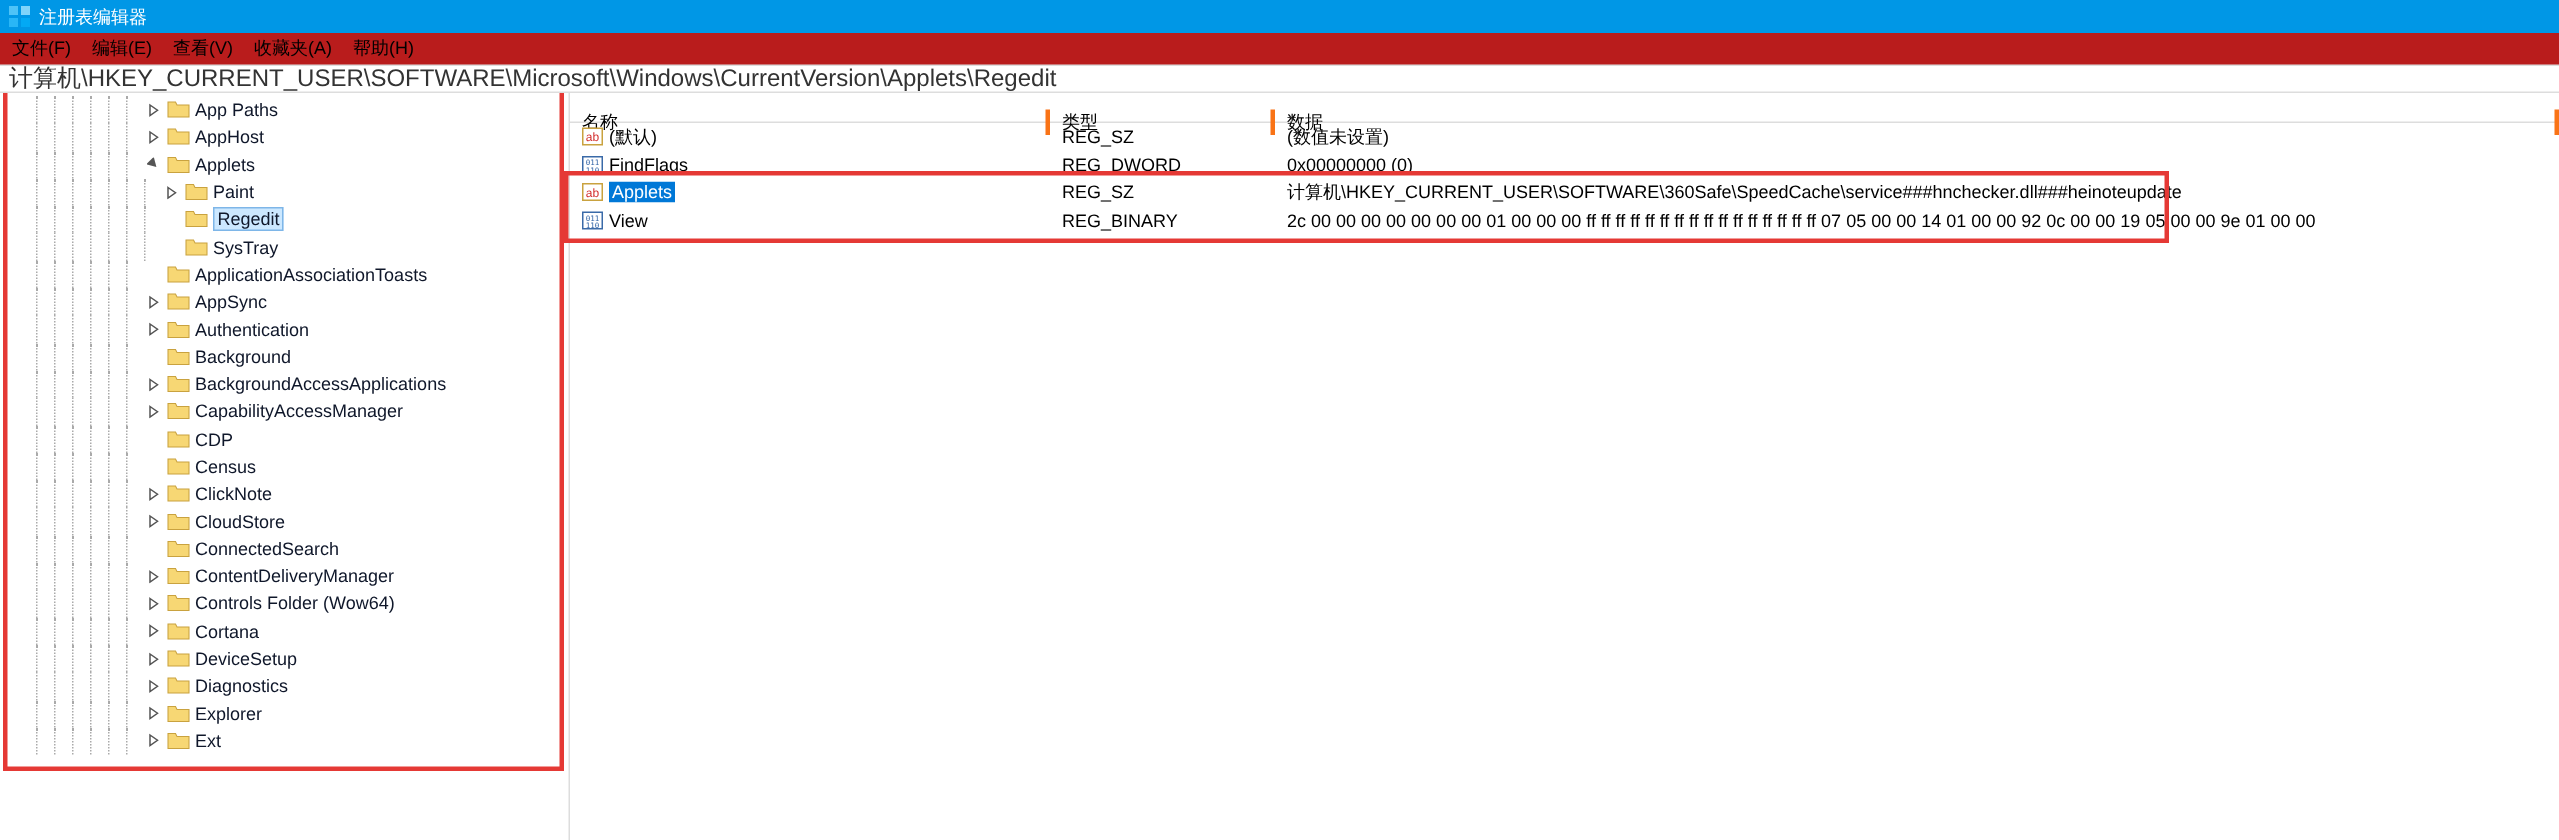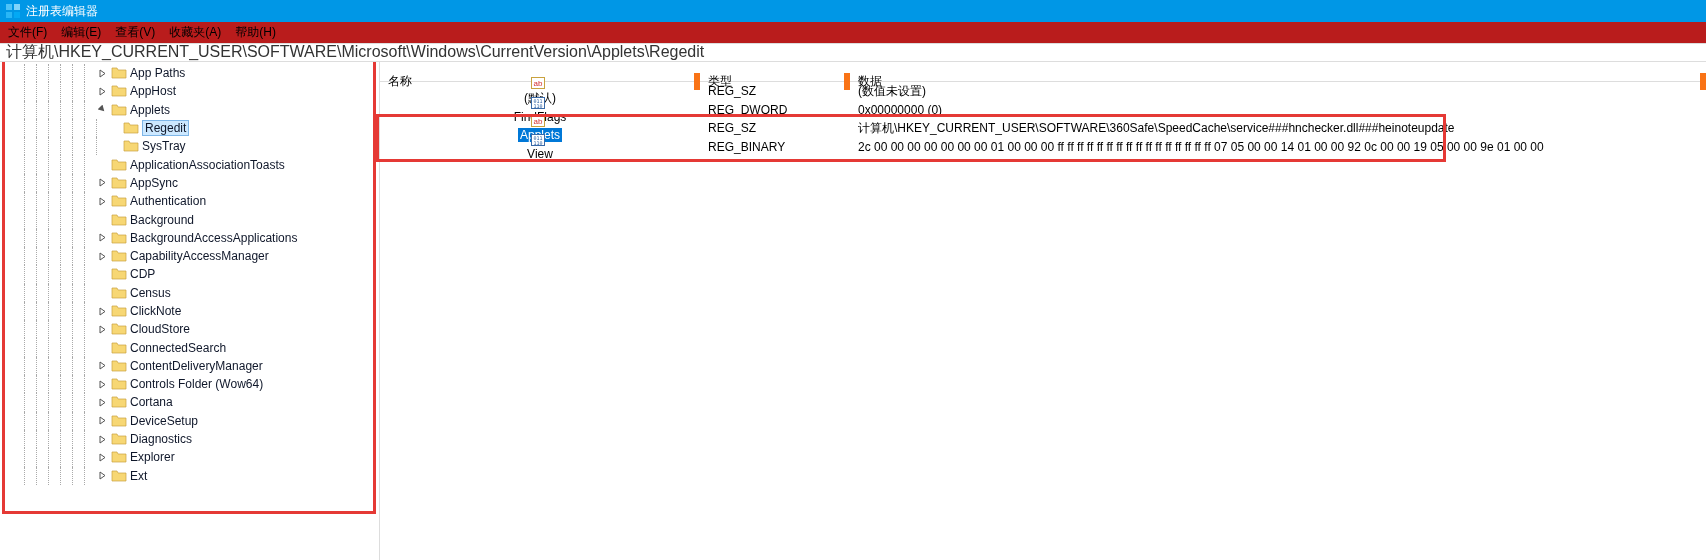--- a/index.html
+++ b/index.html
@@ -116,21 +116,21 @@
       position: relative;
     }
     .list-header {
       display: flex;
       height: 20px;
       align-items: center;
       border-bottom: 1px solid #ddd;
     }
     .list-header .col {
       padding: 0 8px;
-      border-right: 6px solid #f97316;
+      border-right: 3px solid #f97316;
       margin-top: 19px;
     }
     .col-name { width: 320px; }
     .col-type { width: 150px; }
     .col-data { flex: 1; }
     .list-row {
       display: flex;
       height: 18.5px;
       align-items: center;
     }
@@ -142,21 +142,21 @@
     .value-icon {
       width: 14px;
       height: 14px;
       margin-right: 4px;
       flex-shrink: 0;
       display: inline-flex;
       align-items: center;
       justify-content: center;
       vertical-align: middle;
     }
-    .cell-name { width: 320px; display: flex; align-items: center; flex-direction: column; }
+    .cell-name { width: 320px; display: flex; align-items: center; }
     .cell-type { width: 150px; }
     .cell-data { flex: 1; }
     .list-row.selected .name-text {
       background: #0078d7;
       color: #fff;
       padding: 0 2px;
     }
     .highlight-box-left {
       position: absolute;
       border: 3px solid #e53935;
@@ -260,20 +260,40 @@
         <div class="tree-row">
           <span class="indent-blank"></span>
           <span class="indent-blank"></span>
           <span class="indent-line"></span>
           <span class="indent-line"></span>
           <span class="indent-line"></span>
           <span class="indent-line"></span>
           <span class="indent-line"></span>
           <span class="indent-line"></span>
           <span class="indent-line"></span>
+          <span class="expander">
+            <svg width="9" height="9" viewBox="0 0 9 9">
+              <path d="M2 1 L7 4.5 L2 8 Z" fill="none" stroke="#555" stroke-width="1"></path>
+            </svg>
+          </span>
+          <span class="folder-icon"><svg width="16" height="14" viewBox="0 0 16 14">
+              <path d="M1 3 L1 12 L15 12 L15 4 L7 4 L6 2 L1 2 Z" fill="#f7d774" stroke="#c9a23f" stroke-width="0.7"></path>
+            </svg></span>
+          <span class="tree-label">Paint</span>
+        </div>
+        <div class="tree-row">
+          <span class="indent-blank"></span>
+          <span class="indent-blank"></span>
+          <span class="indent-line"></span>
+          <span class="indent-line"></span>
+          <span class="indent-line"></span>
+          <span class="indent-line"></span>
+          <span class="indent-line"></span>
+          <span class="indent-line"></span>
+          <span class="indent-line"></span>
           <span class="expander"></span>
           <span class="folder-icon"><svg width="16" height="14" viewBox="0 0 16 14">
               <path d="M1 3 L1 12 L15 12 L15 4 L7 4 L6 2 L1 2 Z" fill="#f7d774" stroke="#c9a23f" stroke-width="0.7"></path>
             </svg></span>
           <span class="tree-label selected">Regedit</span>
         </div>
         <div class="tree-row">
           <span class="indent-blank"></span>
           <span class="indent-blank"></span>
           <span class="indent-line"></span>

